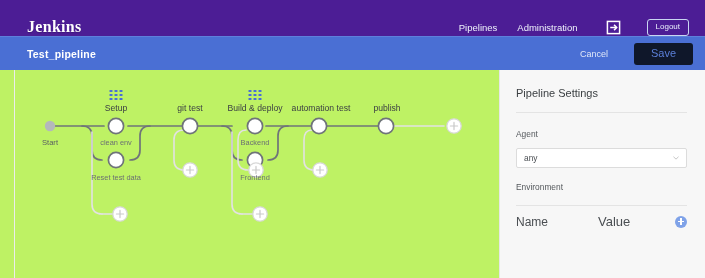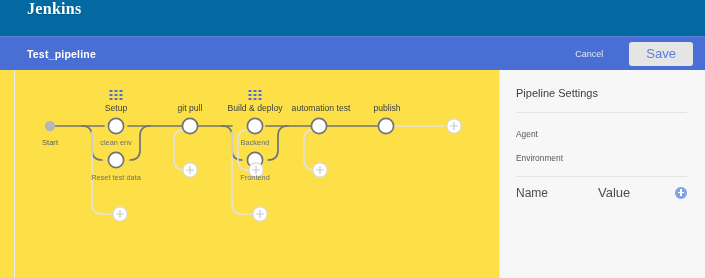--- a/index.html
+++ b/index.html
@@ -12,22 +12,22 @@
   #app {
     position: relative;
     width: 705px; height: 278px;
     background: #ffffff;
   }
 
   
   .topnav {
     position: absolute; left: 0; top: 0;
     width: 705px; height: 36px;
-    background: #0369a1;
-    display: flex; align-items: flex-start;
+    background: #4c1d95;
+    display: flex; align-items: flex-end;
   }
   .brand {
     margin-left: 27px;
     color: #ffffff;
     font-family: "Liberation Serif", serif;
     font-weight: bold;
     font-size: 16px;
     letter-spacing: .3px;
     text-shadow: 0 1px 1px rgba(0,0,0,.18);
   }
@@ -74,39 +74,39 @@
   }
   .subbar-actions {
     margin-left: auto; margin-right: 12px;
     display: flex; align-items: center; gap: 26px;
   }
   .cancel-link {
     color: #dfe7f8;
     font-size: 9px;
   }
   .save-btn {
-    background: #e5e5e5;
+    background: #0f172a;
     color: #5b7fd8;
-    font-size: 13px;
+    font-size: 11px;
     border: none;
     border-radius: 3px;
     padding: 5px 17px 6px;
     line-height: 1;
   }
 
   
   .workarea {
     position: absolute; left: 0; top: 70px;
     width: 705px; height: 208px;
     background: #ffffff;
   }
   .canvas {
     position: absolute; left: 0; top: 0;
     width: 500px; height: 208px;
-    background: #fde047;
+    background: #bef264;
     border-right: 1px solid #e6e6e6;
     overflow: hidden;
   }
   .canvas-edge-left {
     position: absolute; left: 14px; top: 0;
     width: 1px; height: 208px;
     background: #ececec;
   }
   .graph-svg { position: absolute; left: 0; top: 0; }
 
@@ -211,20 +211,32 @@
   .add-circle::before { left: 2.6px; top: 5.4px; width: 6.8px; height: 1.4px; }
   .add-circle::after  { top: 2.6px; left: 5.4px; height: 6.8px; width: 1.4px; }
 </style>
 </head>
 <body>
 
 <div id="app">
 
   <div class="topnav">
     <div class="brand">Jenkins</div>
+    <div class="nav-right">
+      <span class="nav-link">Pipelines</span>
+      <span class="nav-link">Administration</span>
+      <span>
+        <svg class="exit-icon" viewBox="0 0 16 16" aria-hidden="true">
+          <rect x="1.5" y="1.5" width="13" height="13" fill="none" stroke="#ffffff" stroke-width="1.6"></rect>
+          <path d="M4.5 8 H11" stroke="#ffffff" stroke-width="1.6" fill="none"></path>
+          <path d="M8.6 5.2 L11.4 8 L8.6 10.8" stroke="#ffffff" stroke-width="1.6" fill="none"></path>
+        </svg>
+      </span>
+      <button class="logout-btn">Logout</button>
+    </div>
   </div>
 
   <div class="subbar">
     <div class="pipeline-title">Test_pipeline</div>
     <div class="subbar-actions">
       <span class="cancel-link">Cancel</span>
       <button class="save-btn">Save</button>
     </div>
   </div>
 
@@ -315,39 +327,47 @@
           <i></i>
           <i></i>
           <i></i>
           <i></i>
           <i></i>
           <i></i>
           <i></i>
       </div>
 
       <div class="stage-label" style="left:116px; top:33px;">Setup</div>
-      <div class="stage-label" style="left:190px; top:33px;">git pull</div>
+      <div class="stage-label" style="left:190px; top:33px;">git test</div>
       <div class="stage-label" style="left:255px; top:33px;">Build &amp; deploy</div>
       <div class="stage-label" style="left:321px; top:33px;">automation test</div>
       <div class="stage-label" style="left:387px; top:33px;">publish</div>
 
       <div class="step-label" style="left:116px; top:68px;">clean env</div>
       <div class="step-label" style="left:116px; top:103px;">Reset test data</div>
       <div class="step-label" style="left:255px; top:68px;">Backend</div>
       <div class="step-label" style="left:255px; top:103px;">Frontend</div>
 
       <div class="start-label" style="left:50px; top:68px;">Start</div>
     </div>
 
     <div class="settings">
       <div class="settings-inner">
         <div class="settings-title">Pipeline Settings</div>
         <div class="hr"></div>
 
         <div class="field-label">Agent</div>
+        <div class="select-box">
+          <span class="select-value">any</span>
+          <span>
+            <svg class="chev" viewBox="0 0 8 5" aria-hidden="true">
+              <path d="M.6 .8 L4 4 L7.4 .8" fill="none" stroke="#b3b3b3" stroke-width="1"></path>
+            </svg>
+          </span>
+        </div>
 
         <div class="section-label">Environment</div>
 
         <div class="env-row">
           <span class="env-name">Name</span>
           <span class="env-value">Value</span>
           <span class="add-circle"></span>
         </div>
       </div>
     </div>

